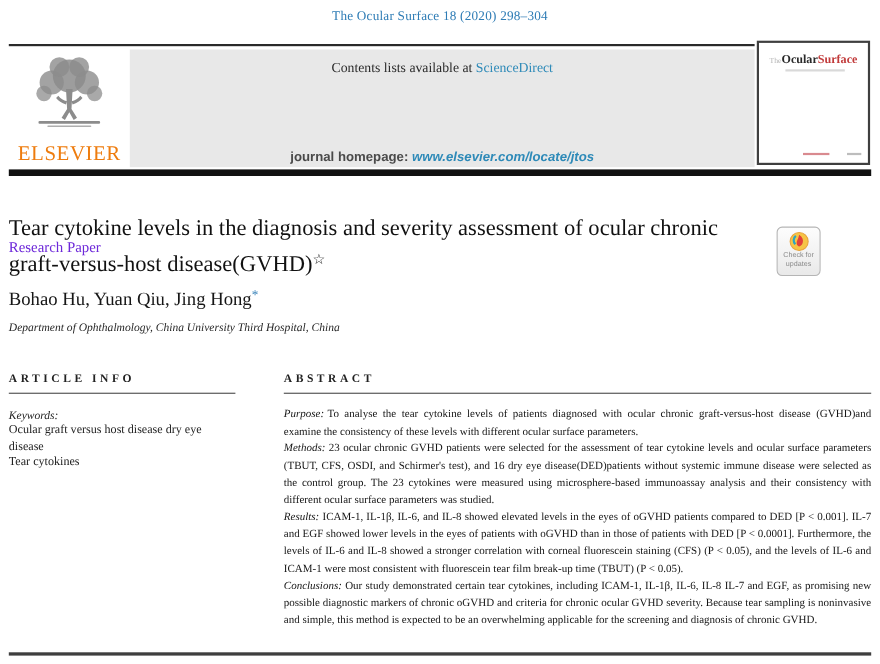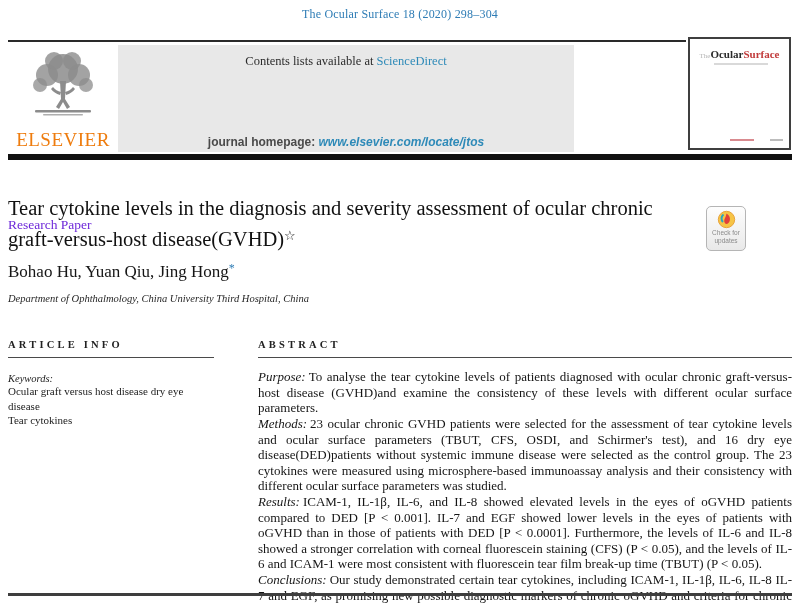--- a/index.html
+++ b/index.html
@@ -12,21 +12,21 @@
 
   .top-rule { position:absolute; left:8px; top:40px; width:678px; height:2px; background:#2a2a2a; }
 
   
   .logo-block { position:absolute; left:12px; top:47px; width:102px; height:105px; text-align:center; }
   .logo-tree { display:block; margin:0 auto; }
   .logo-word { display:block; margin-top:2px; font-family:"Liberation Serif", serif;
                font-size:19px; color:#ee7c0e; letter-spacing:0.5px; }
 
   
-  .masthead { position:absolute; left:118px; top:45px; width:456px; height:107px;
+  .masthead { position:absolute; left:118px; top:45px; width:568px; height:107px;
               background:#e8e8e8; text-align:center; }
   .contents-line { position:absolute; top:9px; left:0; width:100%; font-size:12.5px; color:#2b2b2b; }
   .contents-line .sd-link { color:#2e8ab8; }
   .masthead-title { position:absolute; top:40px; left:0; width:100%; font-size:23px; color:#111; }
   .homepage-line { position:absolute; top:90px; left:0; width:100%;
                    font-family:"Liberation Sans", sans-serif; font-weight:bold;
                    font-size:12px; color:#4a4a4a; }
   .homepage-line .hp-link { color:#2e8ab8;font-style:italic; }
 
   
@@ -65,21 +65,21 @@
   
   .info-col { position:absolute; left:8px; top:339px; width:206px; }
   .abs-col  { position:absolute; left:258px; top:339px; width:534px; }
   .col-heading { font-size:10.5px; font-weight:bold; letter-spacing:3.2px; color:#222; }
   .col-rule { margin-top:7px; height:1.3px; background:#4a4a4a; }
 
   .keywords-label { margin-top:15px; font-style:italic; font-size:10.5px; color:#222; }
   .keyword-line { font-size:11px; line-height:14.5px; color:#222; }
 
   .abs-body { margin-top:11px; }
-  .abs-para { font-size:13px; line-height:15.6px; text-align:justify; color:#151515; }
+  .abs-para { font-size:10px; line-height:15.6px; text-align:justify; color:#151515; }
   .abs-label { font-style:italic; margin-right:3px; }
 
   .bottom-rule { position:absolute; left:8px; top:593px; width:784px; height:3px; background:#3e3e3e; }
 </style>
 </head>
 <body>
 
 <div class="citation">The Ocular Surface 18 (2020) 298–304</div>
 
 <div class="top-rule"></div>

